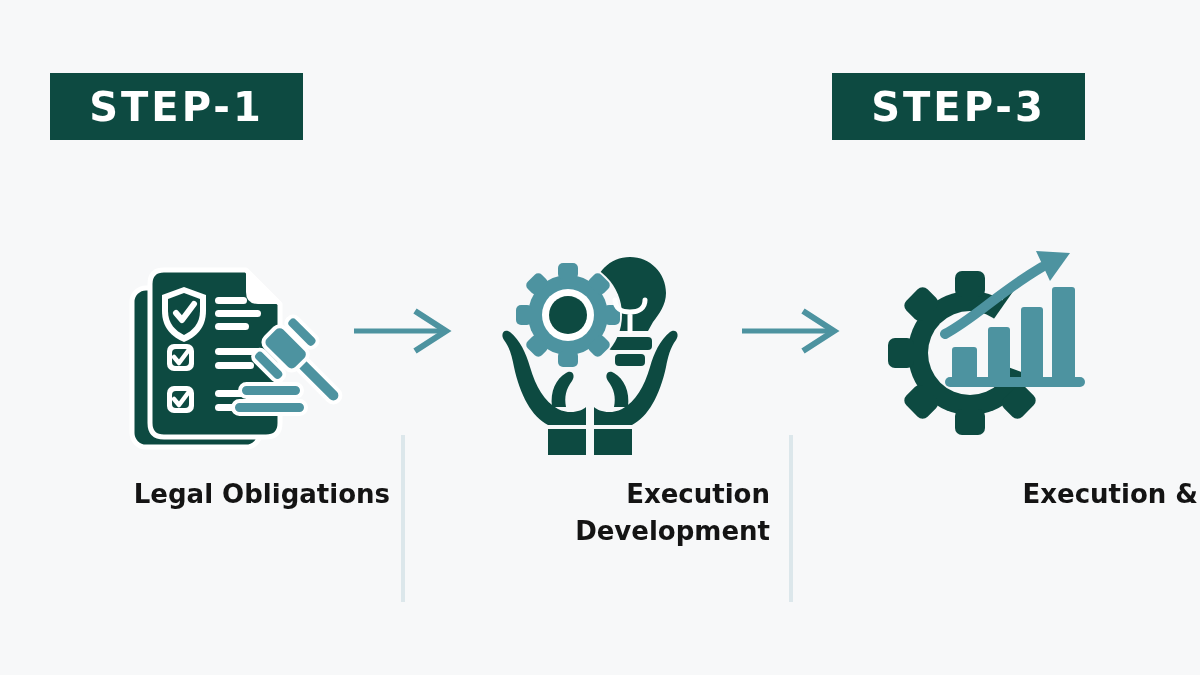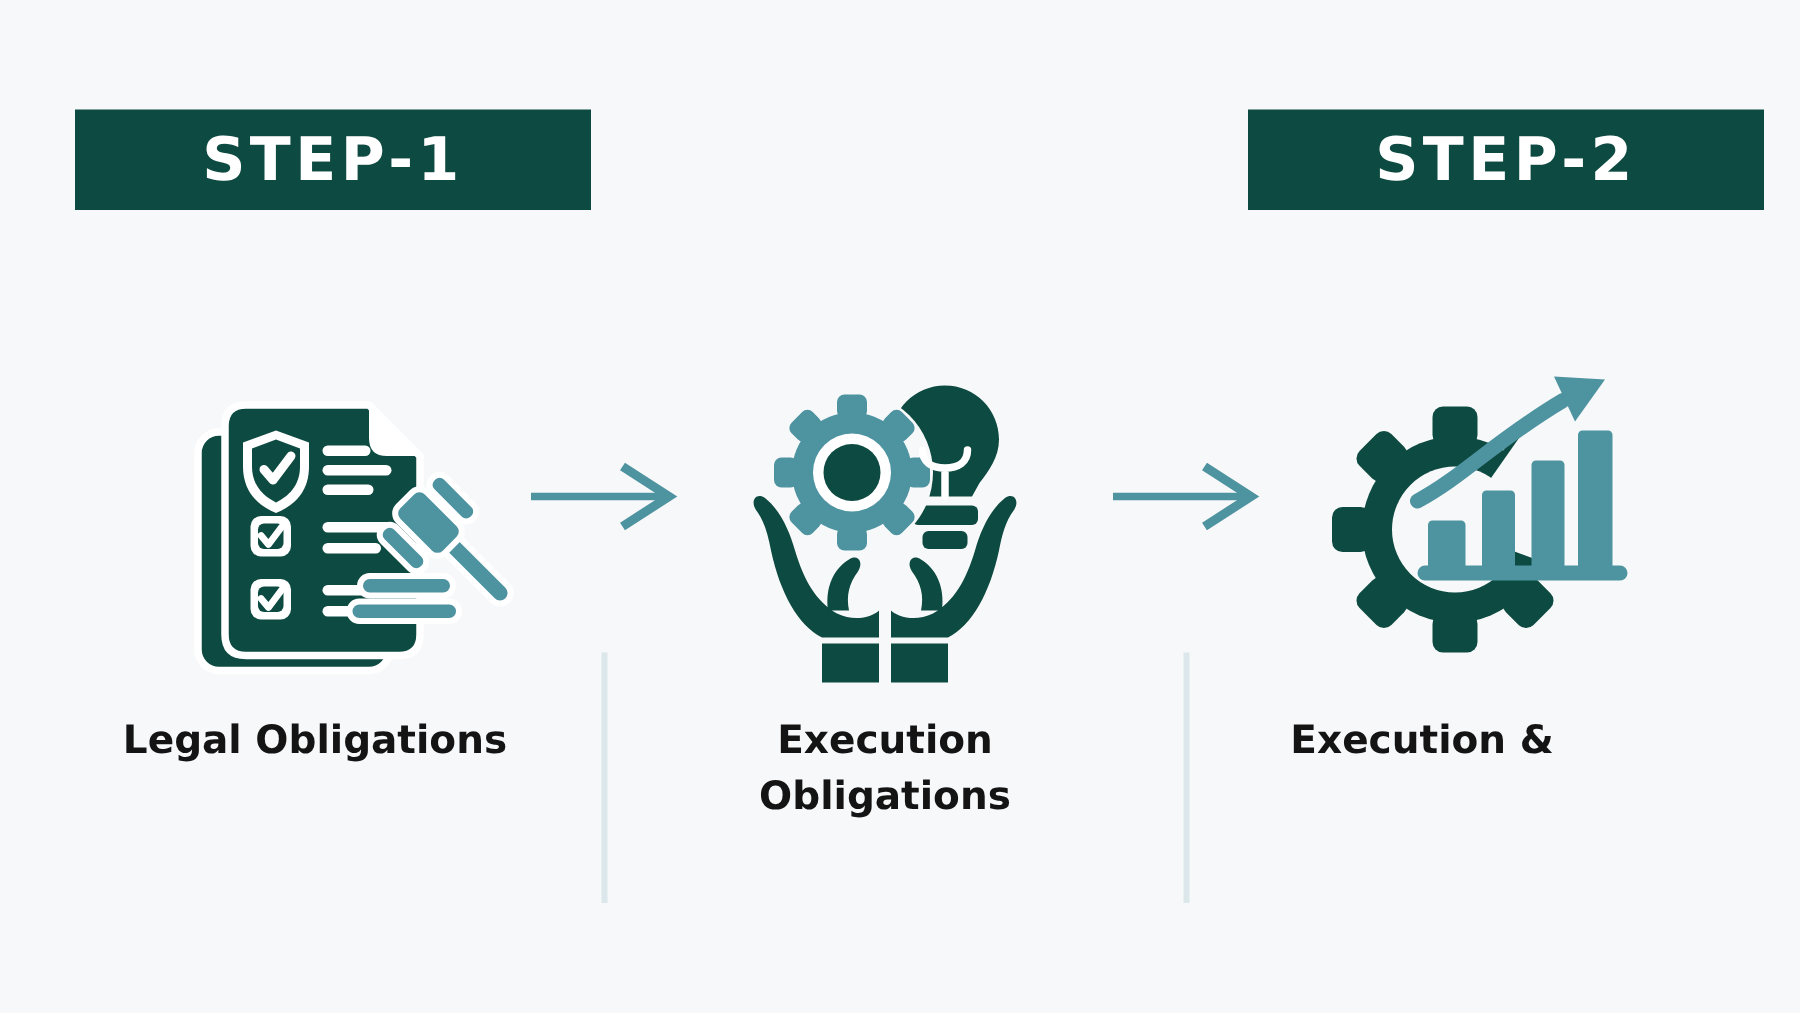--- a/index.html
+++ b/index.html
@@ -1,34 +1,34 @@
 <!DOCTYPE html>
 <html><head>
 <meta charset="utf-8">
 <style>
   html,body{margin:0;padding:0;}
   body{width:1200px;height:675px;background:#f7f8f9;font-family:"DejaVu Sans","Liberation Sans",sans-serif;overflow:hidden;}
   .canvas{position:relative;width:1200px;height:675px;background:#f7f8f9;}
-  .banner{position:absolute;top:73px;width:344px;height:67px;background:#0d4a41;display:flex;align-items:center;justify-content:center;}
+  .banner{position:absolute;top:73px;width:253px;height:67px;background:#0d4a41;display:flex;align-items:center;justify-content:center;}
   .banner span{color:#ffffff;font-size:40px;font-weight:bold;letter-spacing:3px;}
   .icon{position:absolute;}
   .arrow{position:absolute;top:308px;width:102px;height:46px;}
   .divider{position:absolute;top:435px;width:4px;height:167px;background:#dce7eb;}
-  .label{position:absolute;top:476px;width:360px;text-align:center;color:#141414;font-size:26px;font-weight:bold;line-height:37px;}
+  .label{position:absolute;top:476px;width:360px;text-align:right;color:#141414;font-size:26px;font-weight:bold;line-height:37px;}
 </style>
 </head>
 <body>
 
 <div class="canvas">
 
   <div class="banner" style="left:50px">
     <span>STEP-1</span>
   </div>
   <div class="banner" style="left:832px">
-    <span>STEP-2</span>
+    <span>STEP-3</span>
   </div>
 
   <svg class="icon" style="left:110px;top:245px" width="240" height="220" viewBox="0 0 240 220">
 
     <rect x="22" y="43" width="128" height="159" rx="14" fill="#0d4a41" stroke="#ffffff" stroke-width="5"></rect>
 
     <path d="M54,25 H136 L170,59 V178 Q170,192 156,192 H54 Q40,192 40,178 V39 Q40,25 54,25 Z" fill="#0d4a41" stroke="#ffffff" stroke-width="5" stroke-linejoin="round"></path>
     <path d="M136,25 V47 Q136,59 148,59 H170 Z" fill="#ffffff"></path>
 
     <path d="M74,42 L96,50 V66 C96,83 86,92 74,97 C62,92 52,83 52,66 V50 Z" fill="#ffffff"></path>
@@ -144,19 +144,19 @@
   </svg>
 
   <div class="divider" style="left:401px"></div>
   <div class="divider" style="left:789px"></div>
 
   <div class="label" style="left:30px">
     <div>Legal Obligations</div>
   </div>
   <div class="label" style="left:410px">
     <div>Execution</div>
-    <div>Obligations</div>
+    <div>Development</div>
   </div>
-  <div class="label" style="left:768px">
+  <div class="label" style="left:838px">
     <div>Execution &amp;</div>
   </div>
 
 </div>
 
 </body></html>

